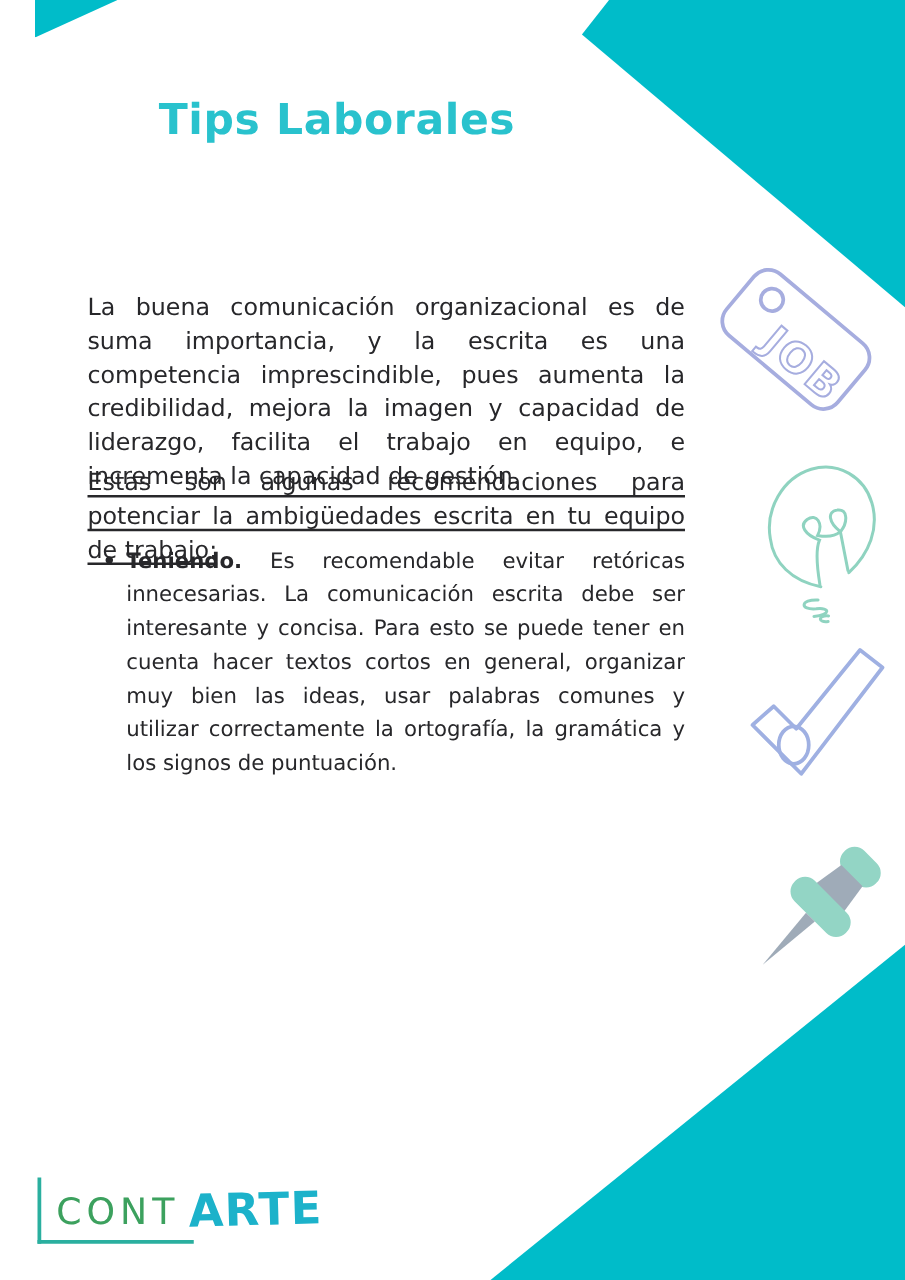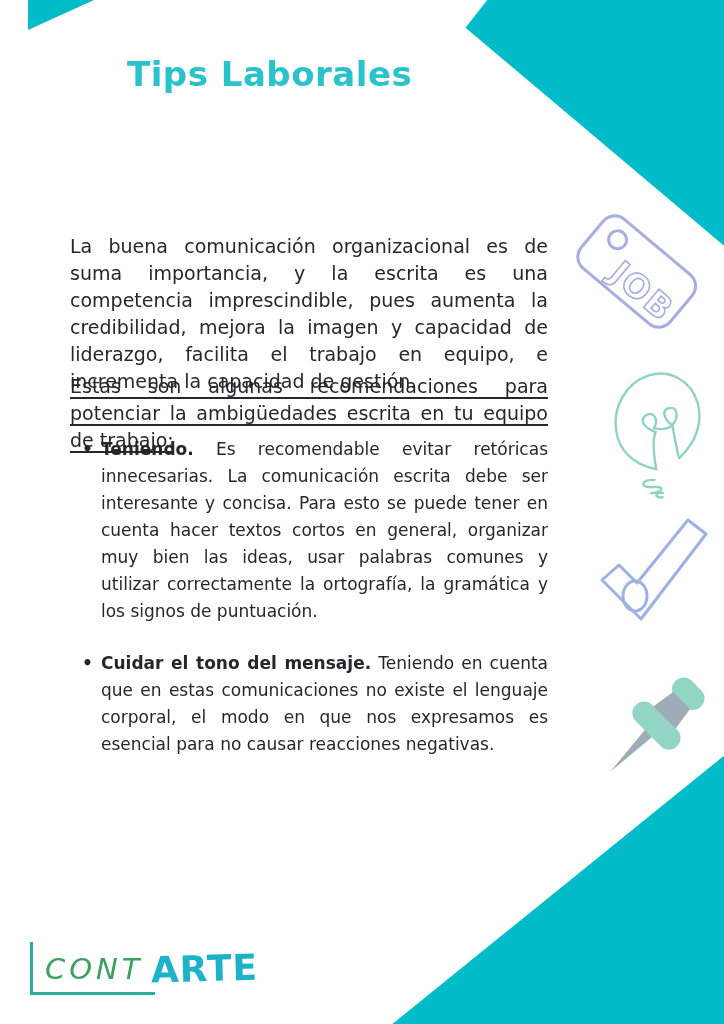--- a/index.html
+++ b/index.html
@@ -22,21 +22,21 @@
 
   
   .shape{position:absolute;background:var(--teal);}
   .tri-top-left{left:28px;top:0;width:66px;height:30px;
     clip-path:polygon(0 0,100% 0,0 100%);}
   .tri-top-right{left:0;top:0;width:724px;height:1024px;
     clip-path:polygon(67.3% 0,64.3% 2.7%,100% 24%,100% 0);}
   .tri-bottom-right{left:0;top:0;width:724px;height:1024px;
     clip-path:polygon(54.2% 100%,100% 73.8%,100% 100%);}
 
-  .title{position:absolute;left:127px;top:54px;font-size:34px;font-weight:bold;
+  .title{position:absolute;left:127px;top:76px;font-size:34px;font-weight:bold;
     color:var(--title-teal);letter-spacing:.5px;}
 
   .heading{position:absolute;left:62px;top:158px;width:520px;font-size:24px;
     font-weight:bold;color:#1b1b1d;line-height:1.34;}
   .heading span{display:block;}
 
   .body-copy{position:absolute;left:70px;width:478px;font-size:19px;
     line-height:27px;color:var(--text);text-align:justify;}
   .intro{top:233px;}
   .lead{top:373px;text-decoration:underline;text-decoration-thickness:1.6px;
@@ -60,21 +60,21 @@
   .job-text{fill:none;stroke:var(--tag-outline);stroke-width:1.6px;
     font-family:"DejaVu Sans",sans-serif;font-size:33px;font-weight:bold;letter-spacing:2px;}
   .bulb-stroke{fill:none;stroke:var(--bulb-line);stroke-width:2.4px;stroke-linecap:round;}
   .check-stroke{fill:none;stroke:var(--check-outline);stroke-width:3px;stroke-linejoin:round;}
   .pin-mint{fill:var(--pin-mint);}
   .pin-gray{fill:var(--pin-gray);}
 
   
   .logo{position:absolute;left:30px;top:942px;display:flex;align-items:flex-end;}
   .logo-frame{border-left:3px solid var(--bracket);border-bottom:3px solid var(--bracket);
-    padding:10px 12px 6px 12px;font-style:italic;}
+    padding:10px 12px 6px 12px;}
   .logo-cont{font-size:29px;letter-spacing:4px;color:var(--logo-green);font-weight:normal;}
   .logo-arte{font-size:36px;font-weight:bold;color:var(--logo-teal);
     margin-left:-4px;padding-bottom:6px;letter-spacing:1px;transform:rotate(-1.5deg);display:inline-block;}
 </style>
 </head>
 <body>
 
 <div class="page">
 
   <div class="shape tri-top-left"></div>
@@ -86,23 +86,20 @@
   <div class="heading">
   </div>
 
   <p class="body-copy intro">La buena comunicación organizacional es de suma importancia, y la escrita es una competencia imprescindible, pues aumenta la credibilidad, mejora la imagen y capacidad de liderazgo, facilita el trabajo en equipo, e incrementa la capacidad de gestión.</p>
 
   <p class="body-copy lead">Estas son algunas recomendaciones para potenciar la ambigüedades escrita en tu equipo de trabajo: </p>
 
   <ul class="bullets">
     <li>
       <b>Teniendo.</b><span> Es recomendable evitar retóricas innecesarias. La comunicación escrita debe ser interesante y concisa. Para esto se puede tener en cuenta hacer textos cortos en general, organizar muy bien las ideas, usar palabras comunes y utilizar correctamente la ortografía, la gramática y los signos de puntuación.</span>
-    </li>
-    <li>
-      <b>Cuidar el tono del mensaje.</b><span> Teniendo en cuenta que en estas comunicaciones no existe el lenguaje corporal, el modo en que nos expresamos es esencial para no causar reacciones negativas.</span>
     </li>
   </ul>
 
   <svg class="icon icon-job" width="140" height="158" viewBox="0 0 140 158">
     <g transform="rotate(40 62 72)">
       <rect class="job-stroke" x="4" y="42" width="116" height="64" rx="15"></rect>
       <circle class="job-stroke" cx="27" cy="62" r="9"></circle>
       <text class="job-text" x="43" y="97">JOB</text>
     </g>
   </svg>

